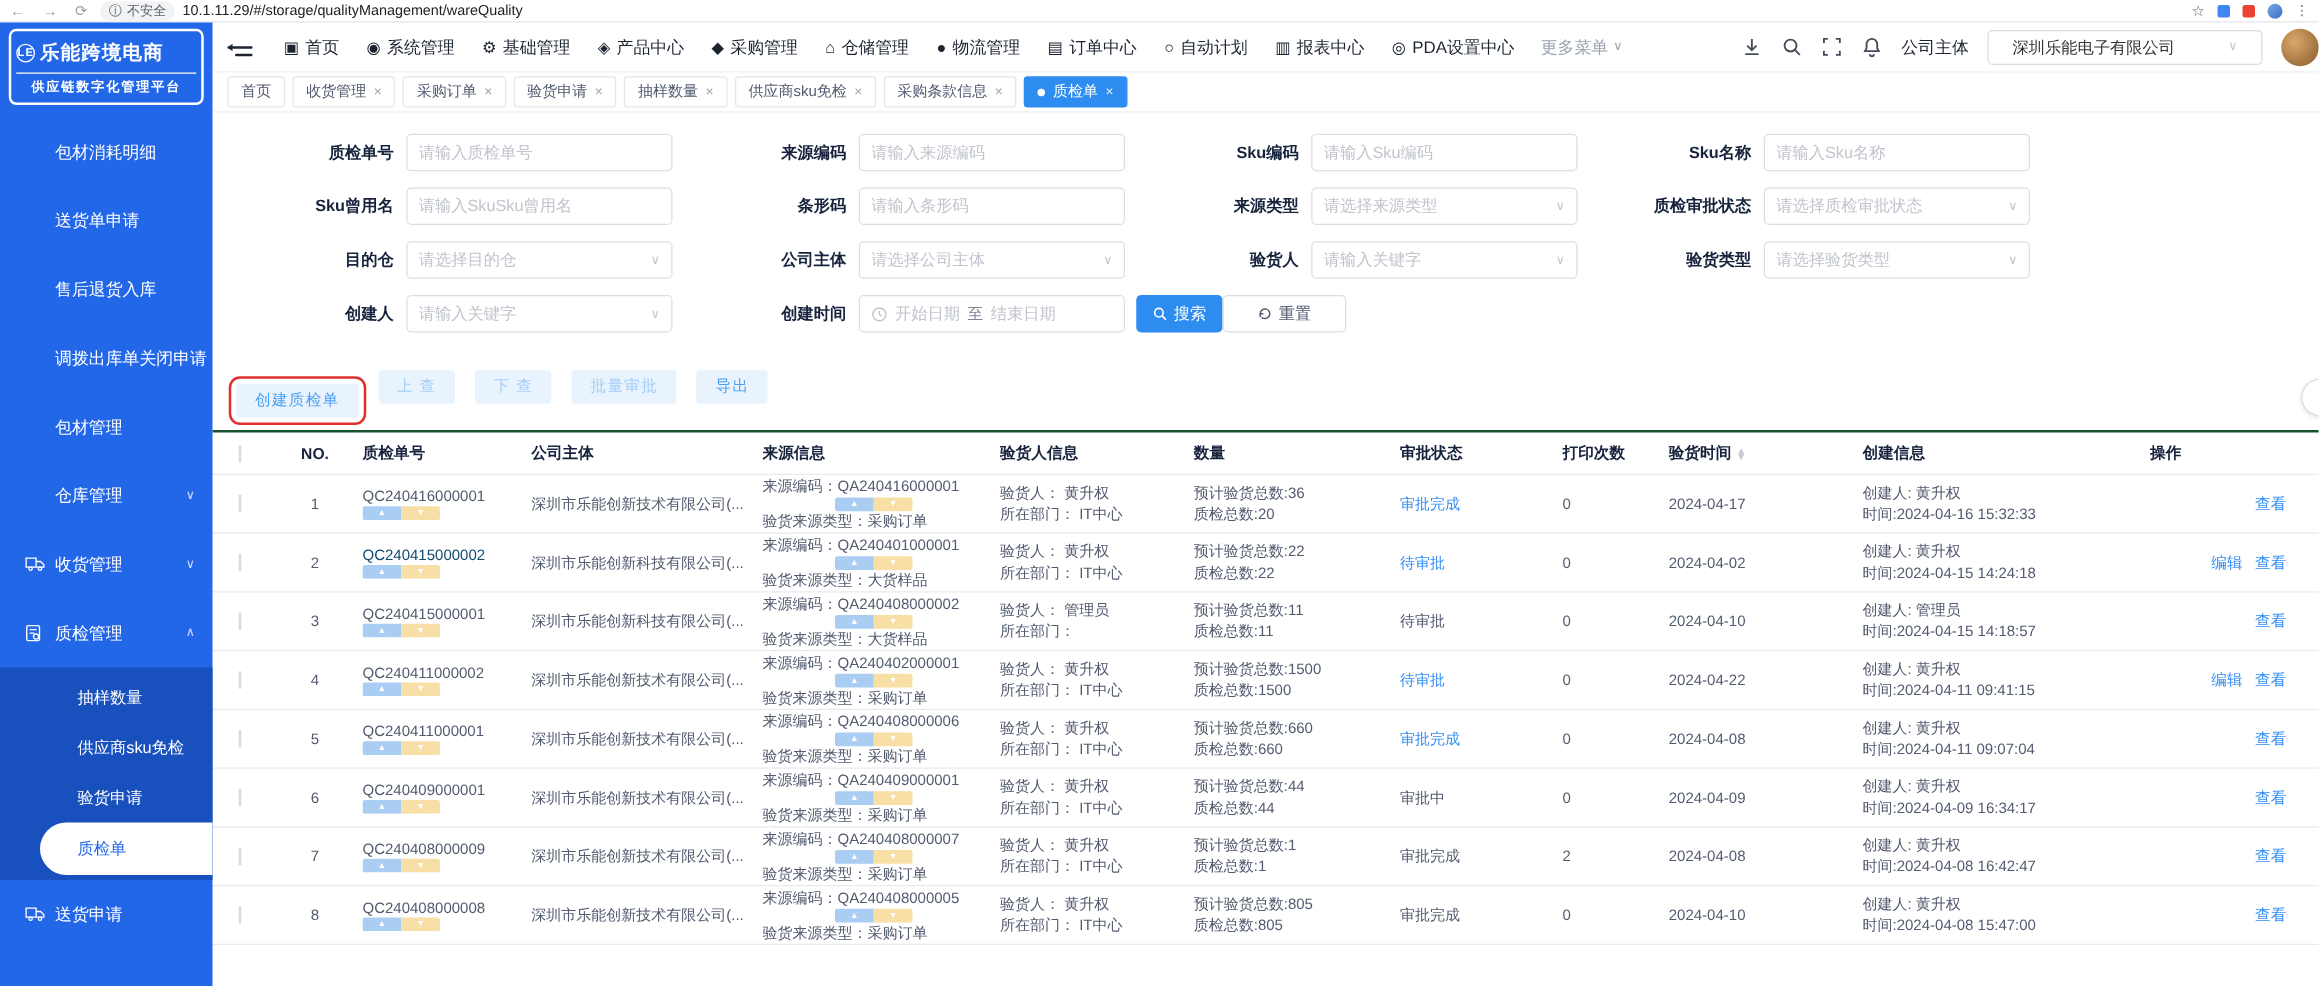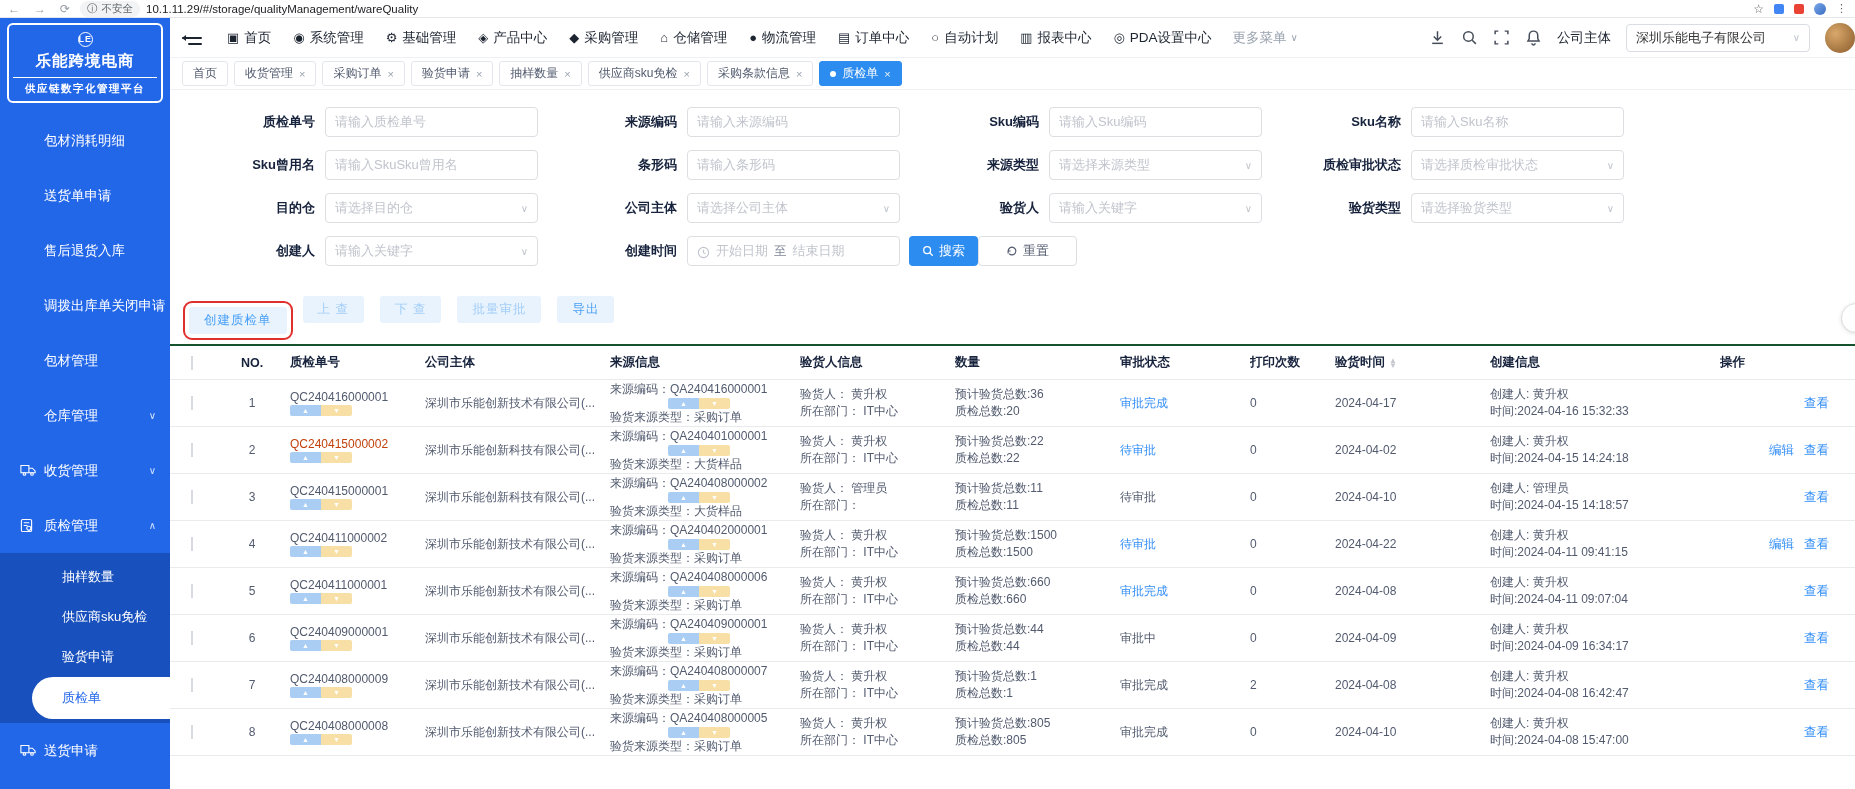--- a/index.html
+++ b/index.html
@@ -16,21 +16,21 @@
   .bb-ext { width:10px; height:10px; border-radius:2px; display:inline-block; }
   .bb-avatar { width:12px; height:12px; border-radius:50%; background:linear-gradient(135deg,#7aa7e8,#3b6fc4); }
 
   
   .app { display:flex; height:771px; }
   .sidebar { width:170px; background:#2367e9; flex:0 0 170px; color:#fff; position:relative; }
   .main { flex:1; min-width:0; display:flex; flex-direction:column; }
 
   
   .logo-box { margin:5px 7px 10px 7px; border:2px solid #fff; border-radius:6px; padding:7px 4px 5px 4px; text-align:center; }
-  .logo-line1 { display:flex; align-items:center; justify-content:center; gap:4px; font-size:15.5px; font-weight:bold; letter-spacing:1px; white-space:nowrap;flex-direction:column; }
+  .logo-line1 { display:flex; align-items:center; gap:4px; font-size:15.5px; font-weight:bold; letter-spacing:1px; white-space:nowrap; }
   .logo-ico { width:15px; height:15px; border:1.5px solid #fff; border-radius:50%; font-size:9px; line-height:12px; font-weight:bold; flex:0 0 15px; }
   .logo-line2 { margin-top:5px; border-top:1.5px solid #fff; padding-top:4px; font-size:10.5px; font-weight:bold; letter-spacing:1.5px; white-space:nowrap; }
   .sd-item { position:relative; height:55px; display:flex; align-items:center; padding-left:44px; font-size:13.5px; cursor:pointer; white-space:nowrap; }
   .sd-ico { position:absolute; left:20px; top:50%; transform:translateY(-50%); width:16px; height:16px; }
   .sd-chev { position:absolute; right:14px; font-size:10px; color:#cfe0ff; }
   .sd-sub { background:#1850bd; padding:4px 0; }
   .sd-sub-item { height:40px; display:flex; align-items:center; padding-left:62px; font-size:13px; cursor:pointer; white-space:nowrap; }
   .sd-sub-item.active { background:#fff; color:#2367e9; border-radius:22px 0 0 22px; margin-left:32px; padding-left:30px; height:42px; }
 
   
@@ -39,21 +39,21 @@
   .burger i { position:absolute; right:0; height:2px; background:#1c2430; border-radius:1px; }
   .burger i:nth-child(1){ top:0; width:14px; } .burger i:nth-child(2){ top:6px; width:20px; } .burger i:nth-child(3){ top:12px; width:14px; }
   .burger b { position:absolute; left:0; top:4px; border-top:3px solid transparent; border-bottom:3px solid transparent; border-right:4px solid #1c2430; }
   .nav-item { display:flex; align-items:center; gap:5px; font-size:13.5px; color:#1c2430; padding:0 11px; cursor:pointer; white-space:nowrap; }
   .nav-ico { font-size:13px; color:#1c2430; }
   .nav-more { color:#9aa3af; display:flex; align-items:center; gap:4px; font-size:13.5px; padding:0 10px; cursor:pointer; }
   .hdr-right { margin-left:auto; display:flex; align-items:center; gap:15px; }
   .hdr-icon { width:17px; height:17px; color:#454c59; cursor:pointer; flex:0 0 17px; }
   .hdr-icon svg { width:100%; height:100%; display:block; }
   .company-label { font-size:13.5px; color:#1c2430; white-space:nowrap; }
-  .company-select { width:184px; height:28px; border:1px solid #d9dce3; border-radius:4px; display:flex; align-items:center; padding:0 9px; font-size:13px; color:#333; cursor:pointer; background:#fff; }
+  .company-select { width:220px; height:28px; border:1px solid #d9dce3; border-radius:4px; display:flex; align-items:center; padding:0 19px; font-size:13px; color:#333; cursor:pointer; background:#fff; }
   .company-select .chev { margin-left:auto; color:#c0c4cc; font-size:10px; }
   .hdr-avatar { width:30px; height:30px; border-radius:50%; background:radial-gradient(circle at 35% 35%, #d8a86b, #8a5a2b); flex:0 0 30px; margin-right:-14px; }
 
   
   .tab-bar { height:32px; display:flex; align-items:center; gap:6px; padding:0 12px; border-bottom:1px solid #eef0f3; }
   .tab { height:25px; display:flex; align-items:center; gap:6px; border:1px solid #e3e6eb; border-radius:3px; background:#fff; padding:0 10px; font-size:12px; color:#515a6e; cursor:pointer; white-space:nowrap; }
   .tab .tab-x { color:#9aa3af; font-size:11px; }
   .tab.active { background:#2d8cf0; border-color:#2d8cf0; color:#fff; }
   .tab.active .tab-x { color:#e8f3ff; }
   .tab-dot { width:6px; height:6px; border-radius:50%; background:#fff; display:none; }
@@ -525,21 +525,21 @@
       <div><span>时间:</span><span>2024-04-16 15:32:33</span></div>
     </div>
     <div class="t-cell ops">
               <a>查看</a>
             </div>
   </div>
           <div class="t-row t-body-row">
     <div class="t-cell t-center"><span class="chkbox"></span></div>
     <div class="t-cell t-center">2</div>
     <div class="t-cell">
-      <div style="color:#c2410c;">QC240415000002</div>
+      <div style="color:#0c4a6e;">QC240415000002</div>
       <div class="qc-badge">
         <span class="bh b-up">▲</span>
         <span class="bh b-dn">▼</span>
       </div>
     </div>
     <div class="t-cell">深圳市乐能创新科技有限公司(...</div>
     <div class="t-cell two-line">
       <div><span>来源编码：</span><span>QA240401000001</span></div>
       <div class="qc-badge src-badge">
         <span class="bh b-up">▲</span>

